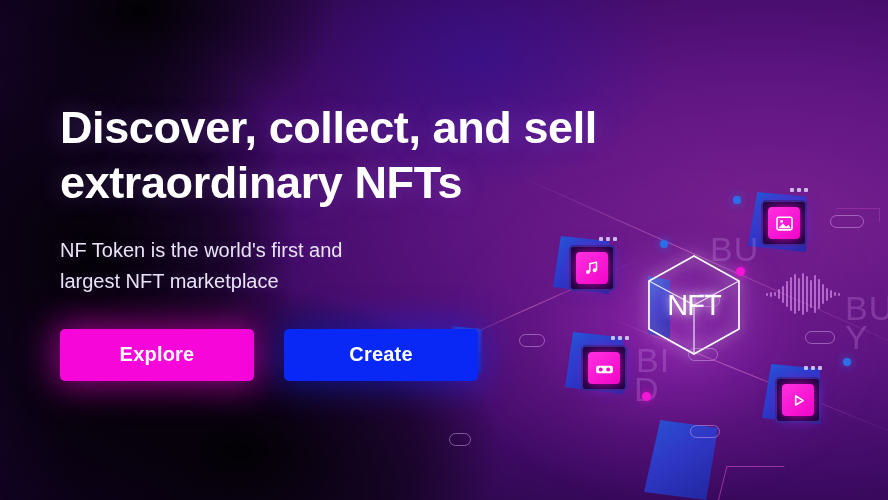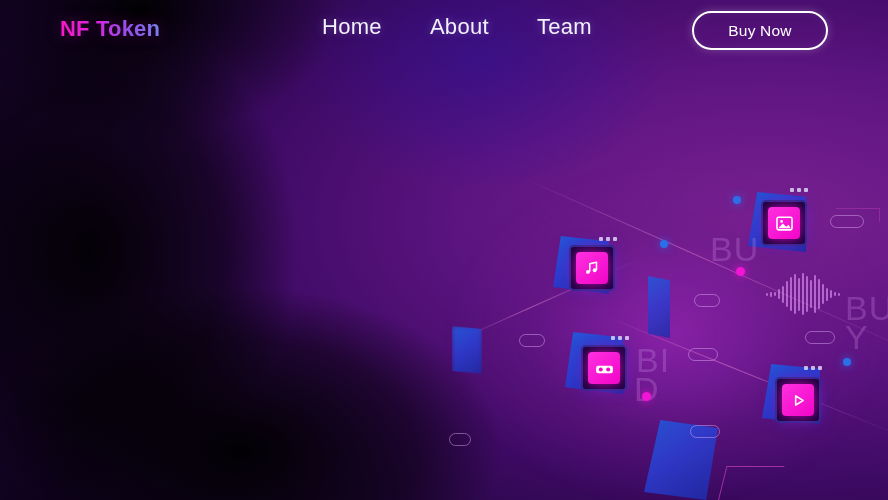--- a/index.html
+++ b/index.html
@@ -201,20 +201,28 @@
         <i style="height:4px"></i>
       <i style="height:3px"></i>
     </div>
 
     <div class="ghost-text" style="left:710px; top:232px;">BU</div>
     <div class="ghost-text" style="left:636px; top:343px;">BI</div>
     <div class="ghost-text" style="left:634px; top:372px;">D</div>
     <div class="ghost-text" style="left:845px; top:291px;">BU</div>
     <div class="ghost-text" style="left:845px; top:320px;">Y</div>
 
+    <div class="hex-wrap">
+      <svg viewBox="0 0 98 104" width="98" height="104">
+        <polygon points="49,3 94,28 94,76 49,101 4,76 4,28" fill="none" stroke="#ffffff" stroke-width="1.7"></polygon>
+        <path d="M4,28 L49,52 L94,28" fill="none" stroke="#ffffff" stroke-width="1.2" opacity=".85"></path>
+        <path d="M49,52 L49,101" fill="none" stroke="#ffffff" stroke-width="1.2" opacity=".85"></path>
+      </svg>
+      <div class="hex-label">NFT</div>
+    </div>
 
     <div class="card" style="left:761px; top:200px;">
       <div class="tile">
         <svg width="19" height="19" viewBox="0 0 24 24">
           <rect x="2.5" y="4" width="19" height="16" rx="2" fill="none" stroke="#ffffff" stroke-width="2"></rect>
           <circle cx="8.4" cy="9.4" r="1.7" fill="#ffffff"></circle>
           <path d="M4 18 L10 12 L14 16 L17 13.5 L20 18 Z" fill="#ffffff"></path>
         </svg>
       </div>
     </div>
@@ -278,26 +286,31 @@
     <div class="dot-blue" style="left:733px; top:196px; width:8px; height:8px;"></div>
     <div class="dot-blue" style="left:660px; top:240px; width:8px; height:8px;"></div>
     <div class="dot-blue" style="left:843px; top:358px; width:8px; height:8px;"></div>
     <div class="dot-pink" style="left:736px; top:267px; width:9px; height:9px;"></div>
     <div class="dot-pink" style="left:642px; top:392px; width:9px; height:9px;"></div>
 
     <div class="corner" style="left:720px; top:466px; width:58px; height:52px; border-right:none; border-bottom:none; transform:skewX(-14deg);"></div>
     <div class="corner" style="left:836px; top:208px; width:44px; height:14px; border-left:none; border-bottom:none; opacity:.5;"></div>
   </div>
 
-  <div class="header">
-    <div class="logo">NF Token</div>
-
-    <nav class="nav">
-      <a class="nav-link" href="#">Home</a>
-      <a class="nav-link" href="#">About</a>
-      <a class="nav-link" href="#">Team</a>
-    </nav>
-
-    <button class="buy-btn">Buy Now</button>
+
+  <div class="hero">
+    <h1 class="headline">
+      <span>Discover, collect, and sell</span>
+      <span class="l2">extraordinary NFTs</span>
+    </h1>
+
+    <p class="subtitle">
+      <span>NF Token is the world's first and</span><br>
+      <span>largest NFT marketplace</span>
+    </p>
+
+    <div class="cta-row">
+      <button class="cta cta-explore">Explore</button>
+      <button class="cta cta-create">Create</button>
+    </div>
   </div>
 
-
 </div>
 
 </body></html>

